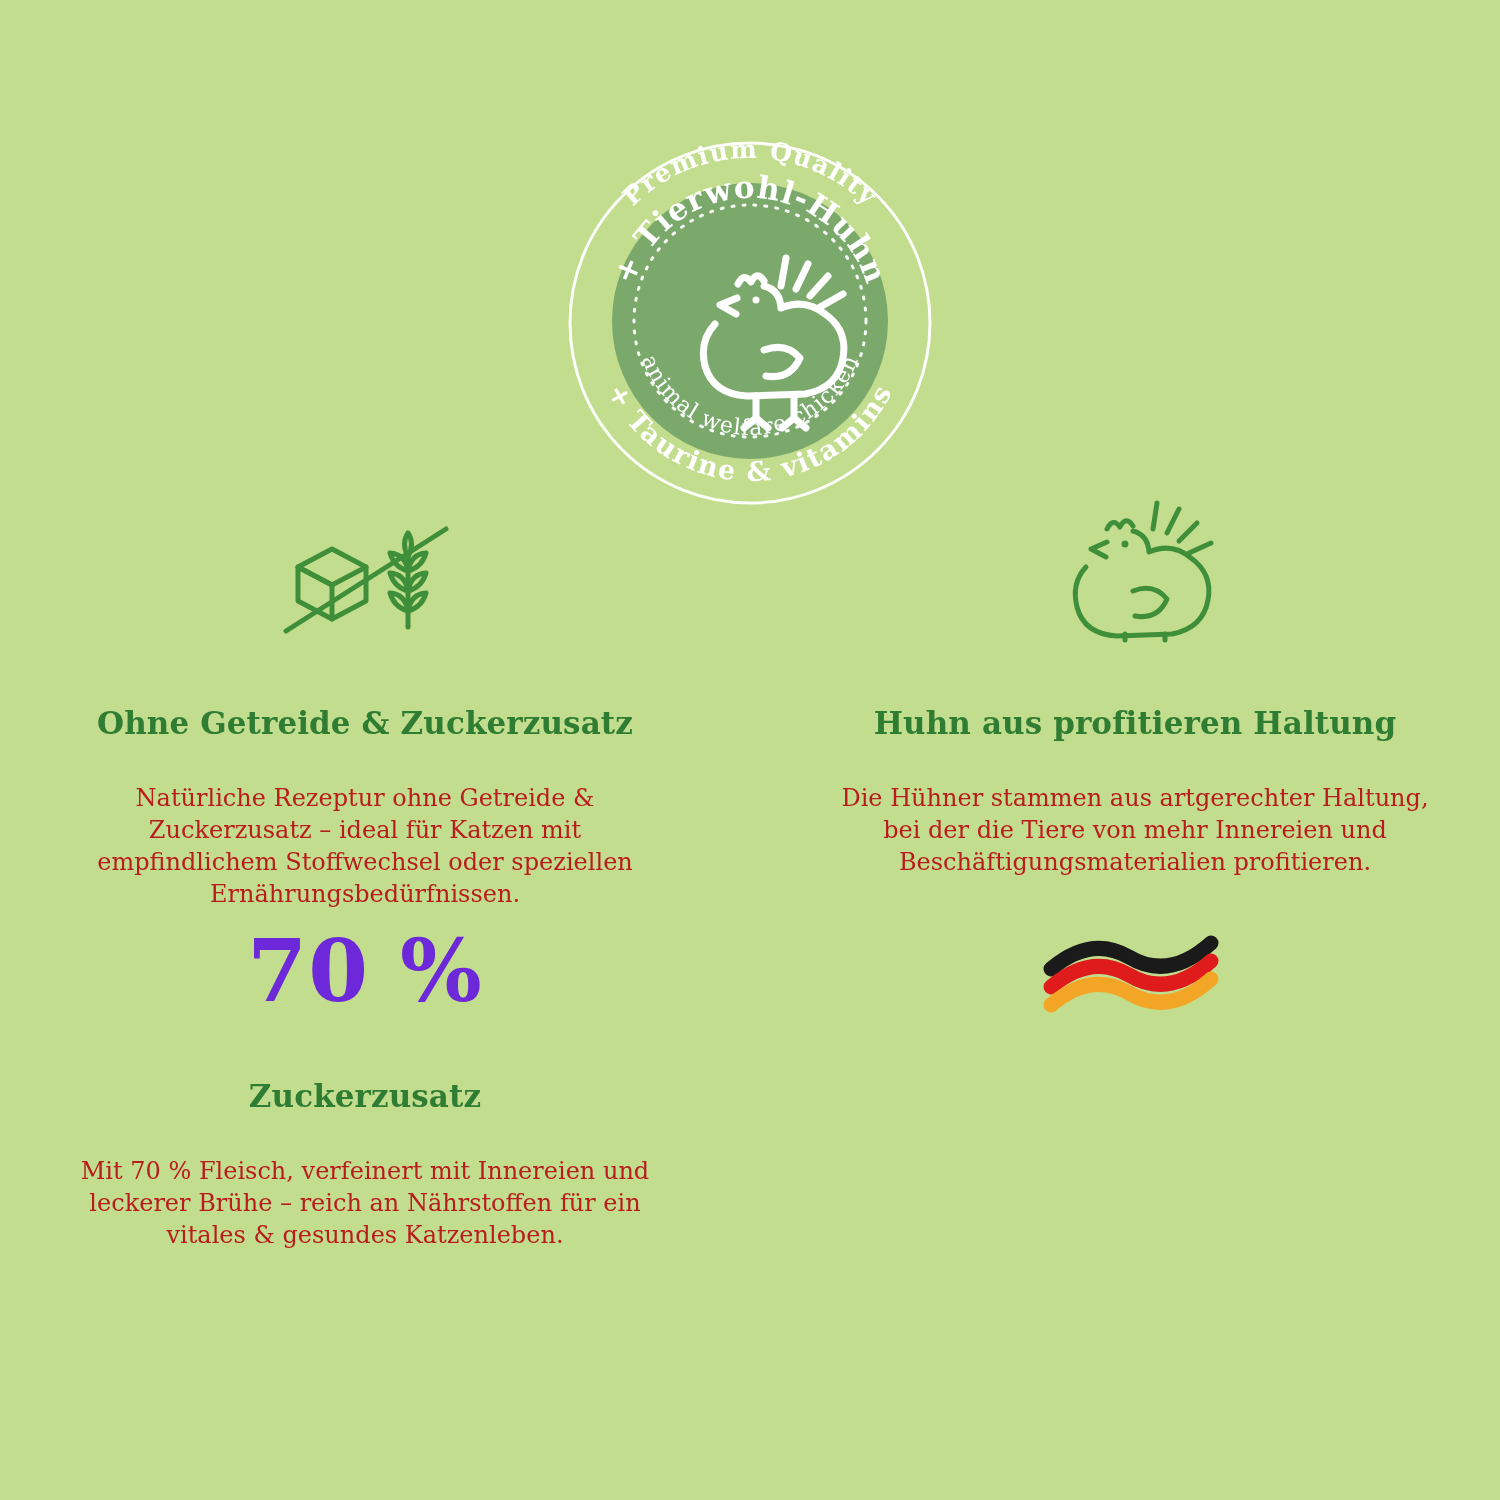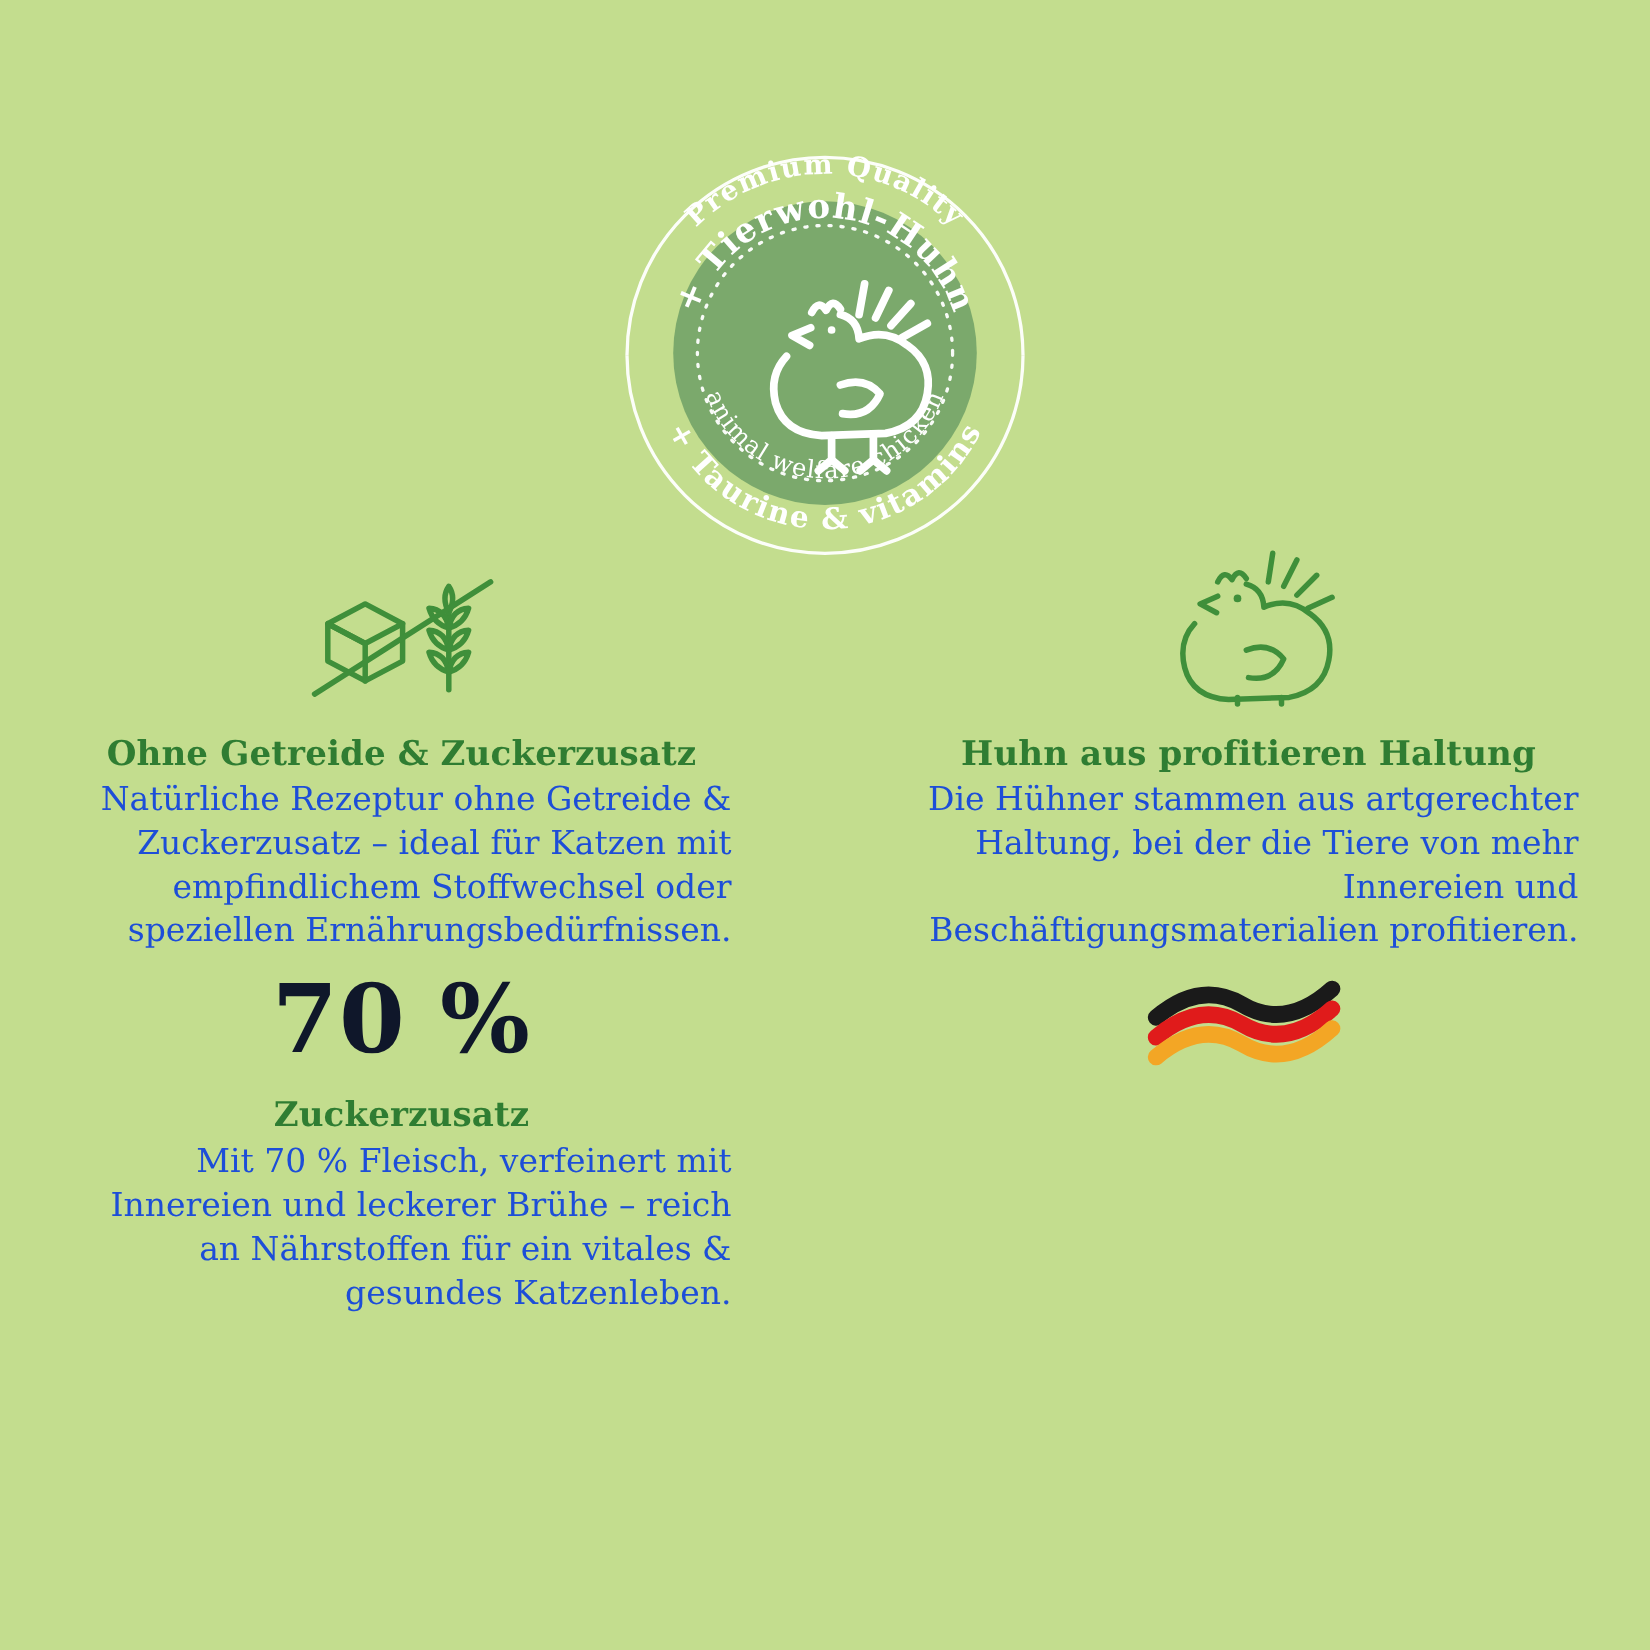--- a/index.html
+++ b/index.html
@@ -40,49 +40,50 @@
     display: grid;
     grid-template-columns: 1fr 1fr;
     grid-template-rows: auto auto;
     column-gap: 40px;
     row-gap: 10px;
   }
   .cell {
     display: flex;
     flex-direction: column;
     align-items: center;
-    text-align: right;
+    text-align: center;
     padding: 0 40px;
+    gap: 38px;
   }
   .cell .icon-box {
     height: 160px;
     display: flex;
     align-items: flex-end;
     justify-content: center;
   }
   .cell.r2 .icon-box {
     height: 120px;
     align-items: center;
   }
   .headline {
     color: #2f7d32;
     font-weight: bold;
     font-size: 31px;
     line-height: 1.22;
     margin: 22px 0 2px 0;
     letter-spacing: .1px;
   }
   .body-text {
-    color: #1d4ed8;
-    font-size: 30px;
+    color: #b91c1c;
+    font-size: 24px;
     line-height: 1.33;
     max-width: 600px;
   }
   .big-number {
-    color: #0f172a;
+    color: #6d28d9;
     font-weight: bold;
     font-size: 86px;
     line-height: 1;
     margin-bottom: 18px;
     letter-spacing: 1px;
   }
   .cell.left { align-items: center; }
   .cell.right { align-items: center; }
   .tight { margin-top: 0; }
 </style>

